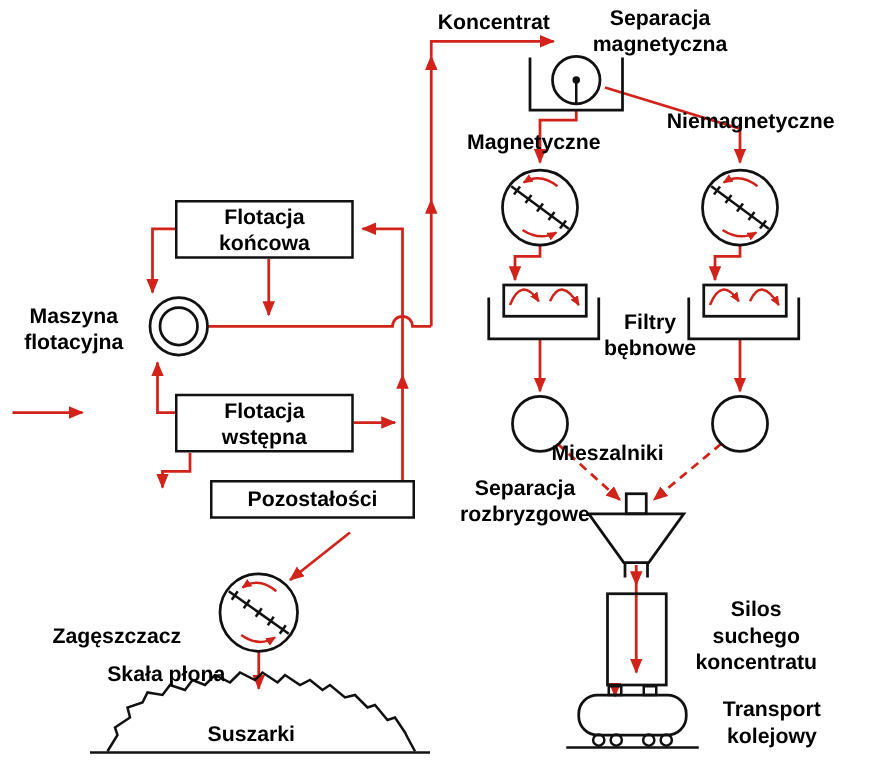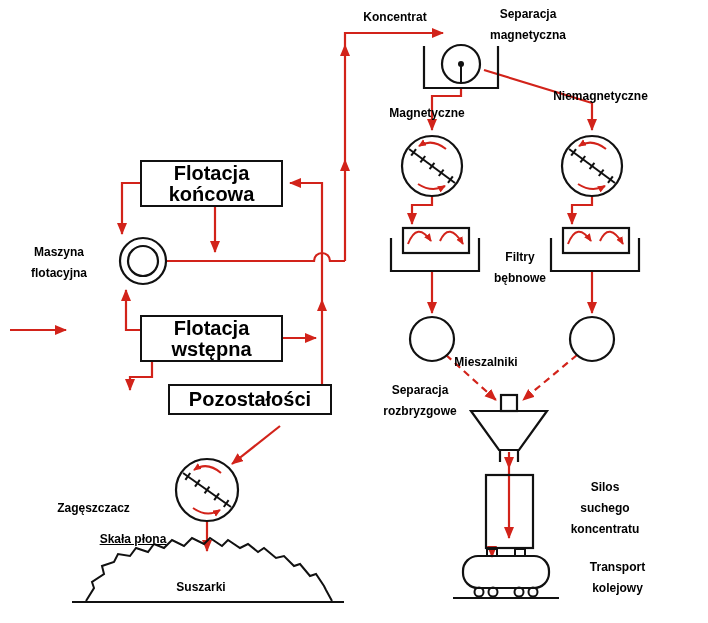--- a/index.html
+++ b/index.html
@@ -3,27 +3,27 @@
 <meta charset="utf-8">
 <style>
   * { box-sizing: border-box; }
   html, body { margin:0; padding:0; background:#fff; }
   .stage {
     position:relative; width:708px; height:623px; background:#fff;
     font-family:"Liberation Sans", sans-serif; overflow:hidden;
   }
   .stage > svg { position:absolute; left:0; top:0; }
   .lbl {
-    position:absolute; font-weight:bold; font-size:12px; line-height:21px;
+    position:absolute; font-weight:bold; font-size:17px; line-height:21px;
     color:#000; text-align:center; white-space:pre-line;
   }
   .node-box {
     position:absolute; border:2.4px solid #111; background:#fff;
     display:flex; align-items:center; justify-content:center;
-    font-weight:bold; font-size:20px; line-height:21px; color:#000;
+    font-weight:bold; font-size:17px; line-height:21px; color:#000;
     text-align:center; white-space:pre-line;
   }
   .blk  { fill:none; stroke:#111; stroke-width:2.2; }
   .blk2 { fill:none; stroke:#111; stroke-width:2;   }
   .red  { fill:none; stroke:#d2231a; stroke-width:2.2; }
   .redd { fill:none; stroke:#d2231a; stroke-width:2.2; stroke-dasharray:7 5; }
   .redt { fill:none; stroke:#d2231a; stroke-width:2; }
 </style>
 </head>
 <body>
@@ -213,17 +213,17 @@
 koncentratu</div>
 
   <div class="lbl" style="left:560px; top:557px; width:115px;">Transport
 kolejowy</div>
 
   <div class="lbl" style="left:0px;   top:242px; width:118px;">Maszyna
 flotacyjna</div>
 
   <div class="lbl" style="left:36px;  top:479px; width:115px;margin-top:19px;">Zagęszczacz</div>
 
-  <div class="lbl" style="left:78px;  top:529px; width:110px;text-decoration:underline;">Skała płona</div>
+  <div class="lbl" style="left:78px;  top:529px; width:110px;">Skała płona</div>
 
   <div class="lbl" style="left:149px; top:577px; width:104px;">Suszarki</div>
 
 </div>
 
 </body></html>

